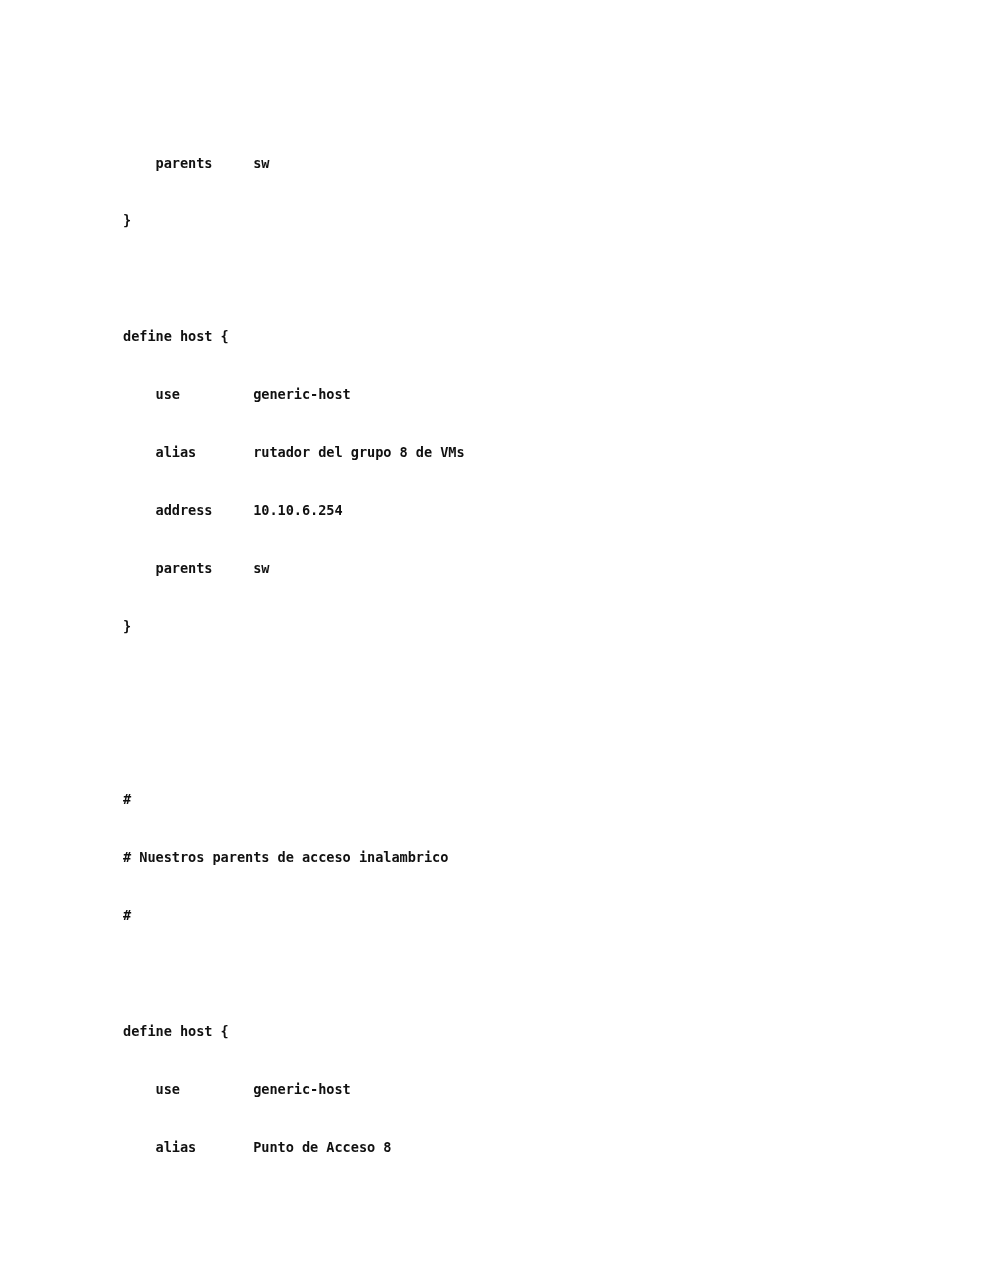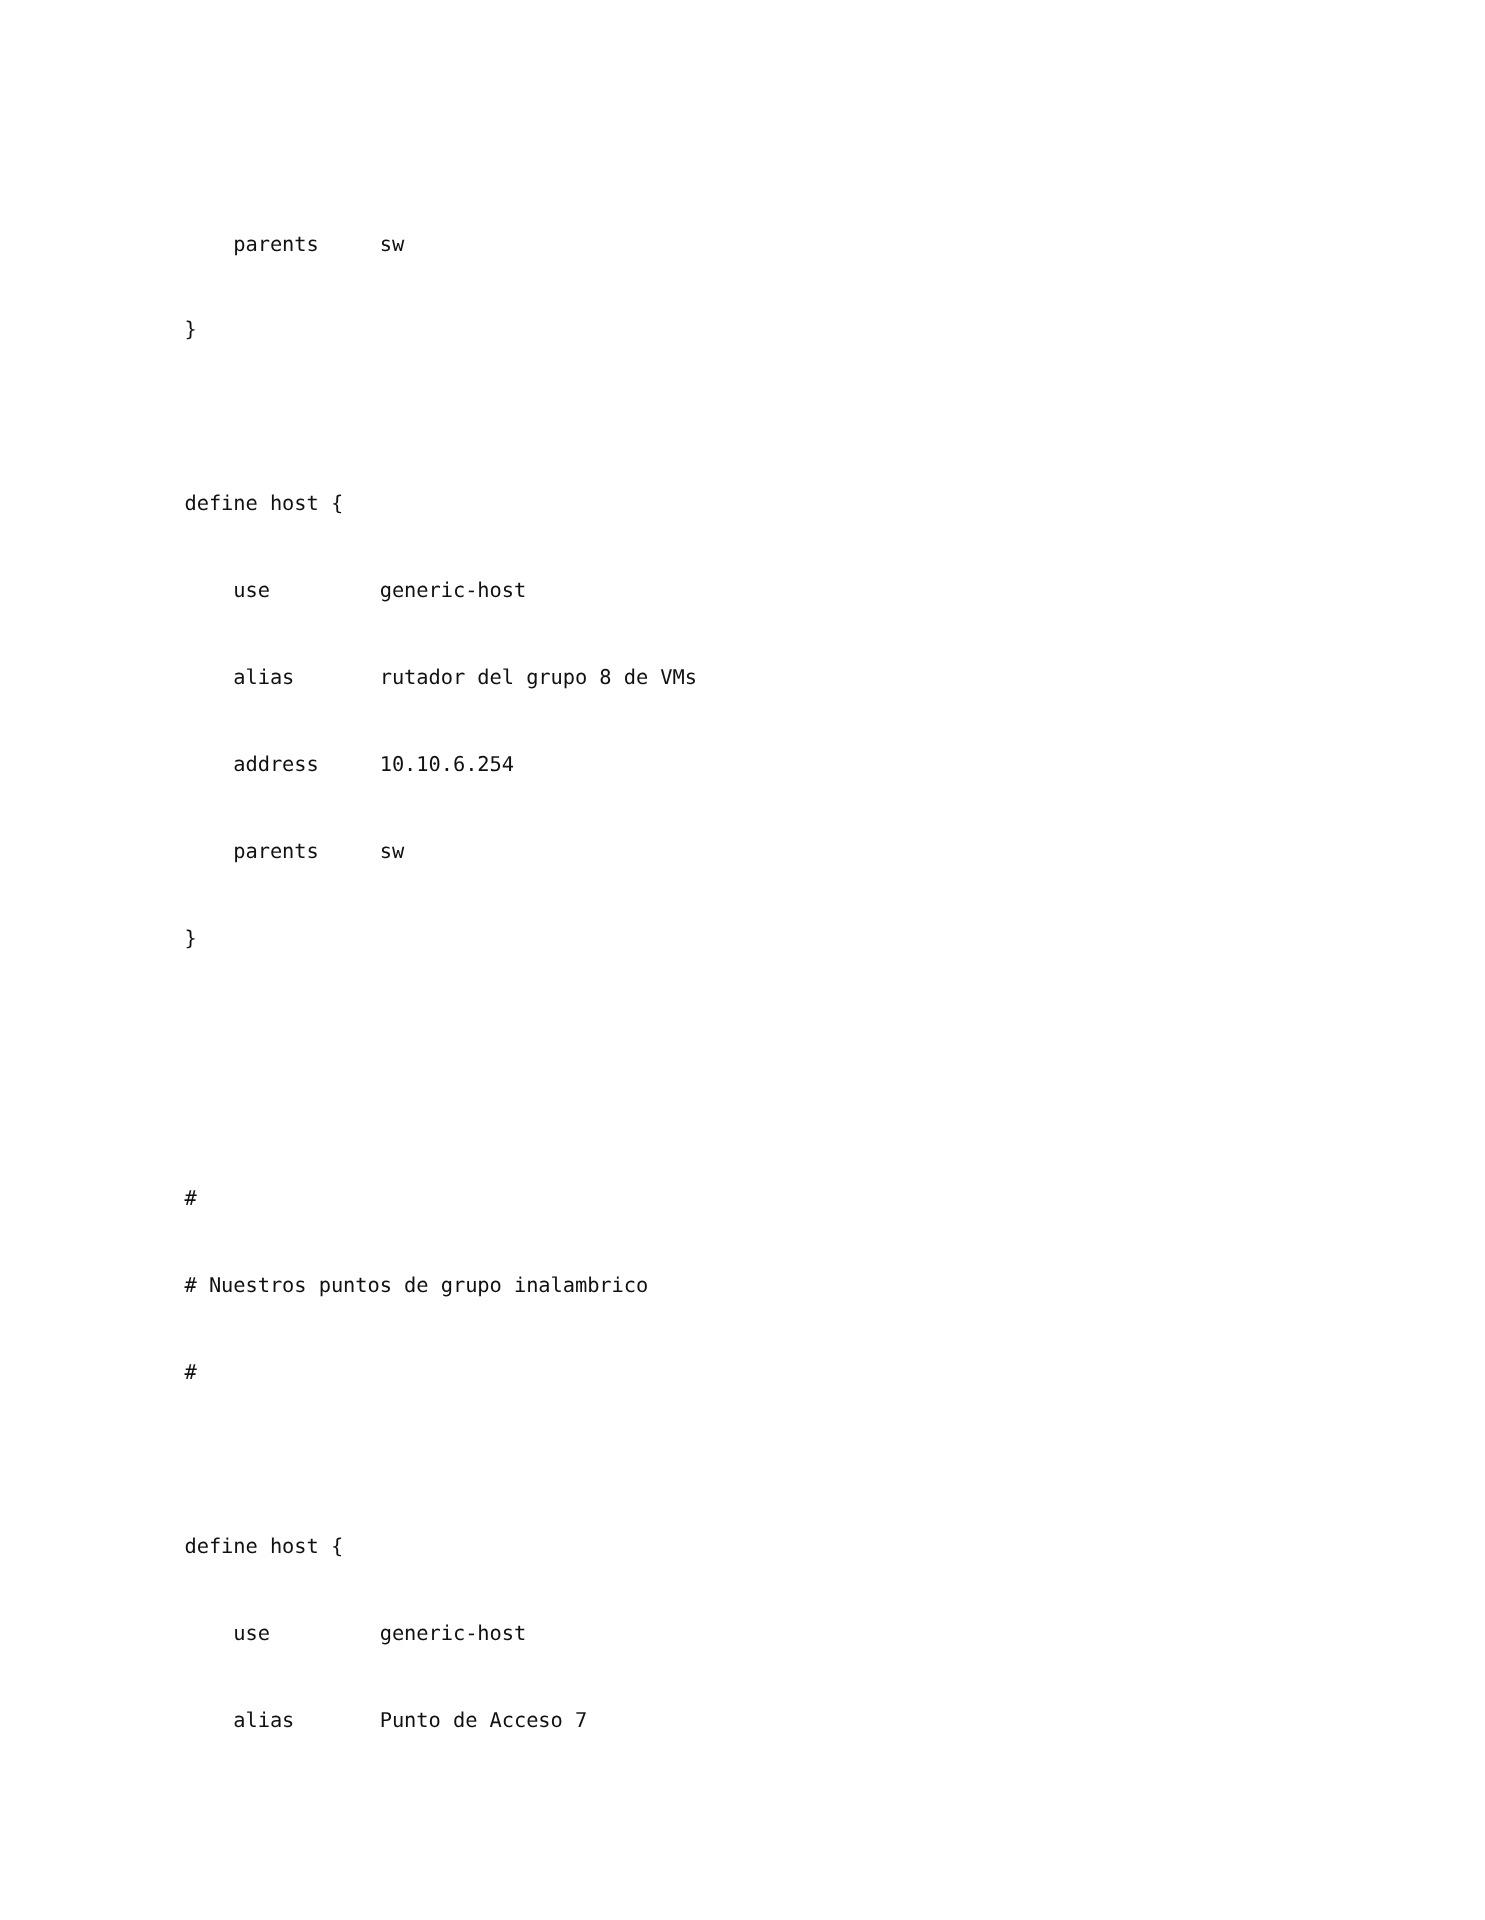--- a/index.html
+++ b/index.html
@@ -8,44 +8,44 @@
     position: absolute;
     left: 123px;
     top: 115px;
     font-family: "DejaVu Sans Mono", "Liberation Mono", monospace;
     font-size: 13.6px;
     line-height: 19.3px;
     color: #111111;
     white-space: pre;
     letter-spacing: -0.05px;
   }
-  .line { height: 19.3px; display: block; }
+  .line { height: 19.3px; display: block; font-weight: bold; }
 </style>
 </head>
 <body>
 
 <div class="page">
   <span class="line">    parents     sw</span>
   <span class="line">}</span>
   <span class="line"></span>
   <span class="line">define host {</span>
   <span class="line">    use         generic-host</span>
   <span class="line">    alias       rutador del grupo 8 de VMs</span>
   <span class="line">    address     10.10.6.254</span>
   <span class="line">    parents     sw</span>
   <span class="line">}</span>
   <span class="line"></span>
   <span class="line"></span>
   <span class="line">#</span>
-  <span class="line"># Nuestros puntos de grupo inalambrico</span>
+  <span class="line"># Nuestros parents de acceso inalambrico</span>
   <span class="line">#</span>
   <span class="line"></span>
   <span class="line">define host {</span>
   <span class="line">    use         generic-host</span>
-  <span class="line">    alias       Punto de Acceso 7</span>
+  <span class="line">    alias       Punto de Acceso 8</span>
   
   
   
   
   
   
   
   
   
   

